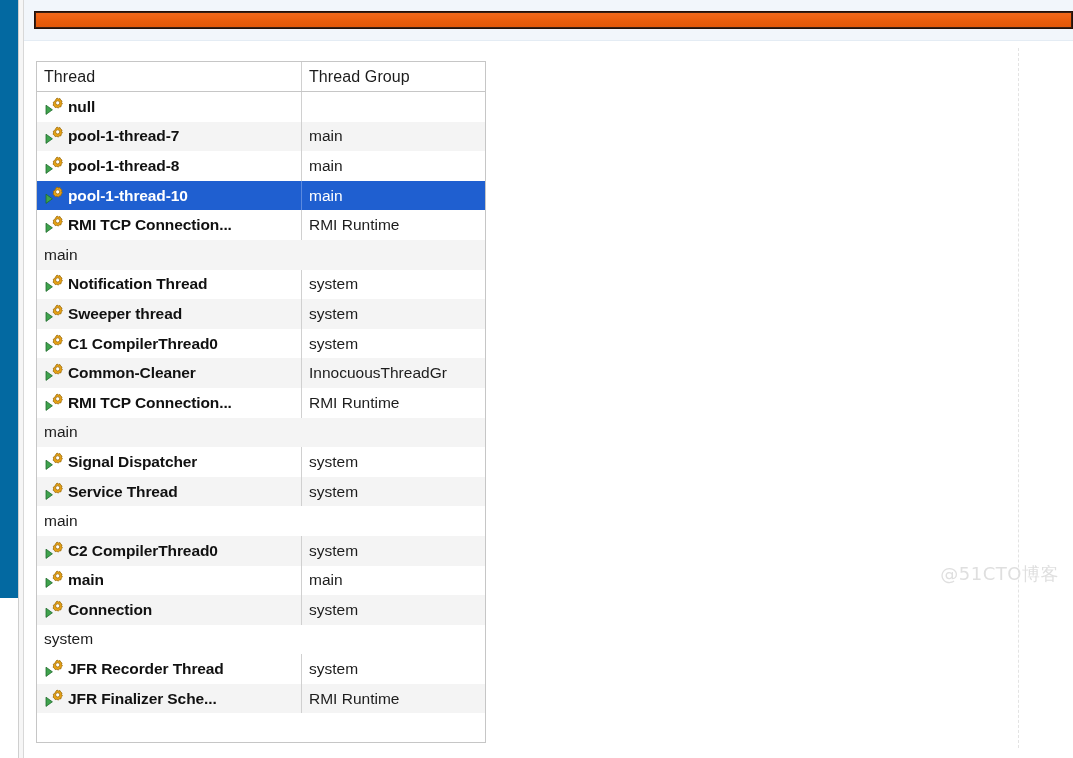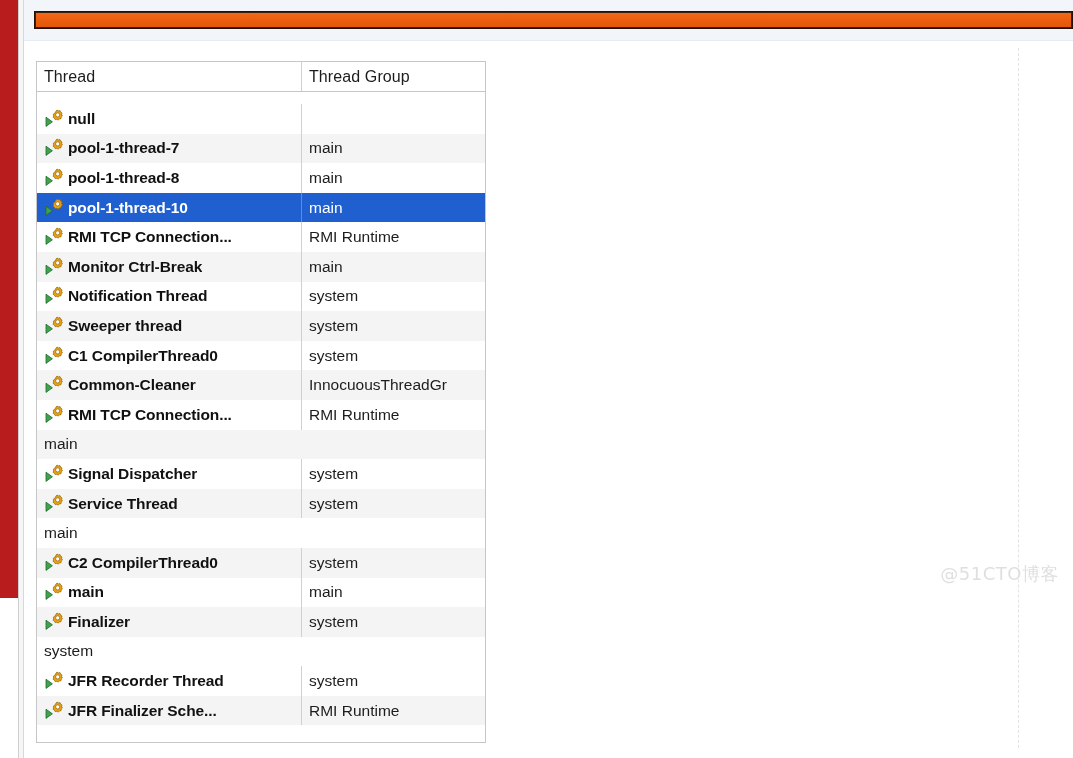--- a/index.html
+++ b/index.html
@@ -10,21 +10,21 @@
     height: 758px;
     overflow: hidden;
     background: #ffffff;
     font-family: "Liberation Sans", sans-serif;
   }
 
   #root {
     position: relative;
     width: 1073px;
     height: 598px;
-    background: #b91c1c;
+    background: #0369a1;
   }
 
   
   .top-panel {
     position: absolute;
     left: 24px;
     top: 0px;
     width: 1049px;
     height: 41px;
     background: #f2f6fb;
@@ -107,21 +107,21 @@
     color: #1c1c1c;
     display: flex;
     align-items: center;
     padding-left: 7px;
     font-weight: 400;
     letter-spacing: 0.1px;
   }
   .th.col-thread { width: 265px; border-right: 1px solid #d0d0d0; }
   .th.col-group  { flex: 1; }
 
-  .tbody { width: 100%; margin-top: 12px; }
+  .tbody { width: 100%; }
 
   .trow {
     display: flex;
     height: 29.6px;
     align-items: center;
     background: #ffffff;
   }
   .trow.alt { background: #f4f4f4; }
   .trow.selected { background: #1f5fd0; justify-content: space-between; }
 
@@ -312,36 +312,20 @@
     </g>
   </svg>
             </span>
             <span class="thread-name">RMI TCP Connection...</span>
           </div>
           <div class="cell-group">
             <span class="group-name">RMI Runtime</span>
           </div>
         </div>
         <div class="trow alt">
-          <div class="cell-thread">
-            <span class="thread-icon">
-  <svg width="22" height="20" viewBox="0 0 22 20" xmlns="http://www.w3.org/2000/svg">
-    <g>
-      <path d="M14.0 1.0 L15.4 1.9 L17.0 1.6 L17.6 3.1 L19.0 4.0 L18.6 5.6 L19.4 7.0
-               L18.2 8.1 L18.0 9.7 L16.4 10.0 L15.2 11.0 L13.8 10.3 L12.2 10.6
-               L11.4 9.2 L10.1 8.3 L10.6 6.8 L10.3 5.2 L11.7 4.4 L12.5 3.0 Z" fill="#e8a317" stroke="#9a6a06" stroke-width="0.8" stroke-linejoin="round"></path>
-      <circle cx="14.7" cy="5.9" r="2.1" fill="#ffffff" stroke="#9a6a06" stroke-width="0.8"></circle>
-    </g>
-    <g>
-      <path d="M3.0 8.2 L3.0 17.4 L9.4 12.8 Z" fill="#3fa34d" stroke="#1f6b2c" stroke-width="0.8" stroke-linejoin="round"></path>
-    </g>
-  </svg>
-            </span>
-            <span class="thread-name">Monitor Ctrl-Break</span>
-          </div>
           <div class="cell-group">
             <span class="group-name">main</span>
           </div>
         </div>
         <div class="trow">
           <div class="cell-thread">
             <span class="thread-icon">
   <svg width="22" height="20" viewBox="0 0 22 20" xmlns="http://www.w3.org/2000/svg">
     <g>
       <path d="M14.0 1.0 L15.4 1.9 L17.0 1.6 L17.6 3.1 L19.0 4.0 L18.6 5.6 L19.4 7.0
@@ -546,21 +530,21 @@
       <path d="M14.0 1.0 L15.4 1.9 L17.0 1.6 L17.6 3.1 L19.0 4.0 L18.6 5.6 L19.4 7.0
                L18.2 8.1 L18.0 9.7 L16.4 10.0 L15.2 11.0 L13.8 10.3 L12.2 10.6
                L11.4 9.2 L10.1 8.3 L10.6 6.8 L10.3 5.2 L11.7 4.4 L12.5 3.0 Z" fill="#e8a317" stroke="#9a6a06" stroke-width="0.8" stroke-linejoin="round"></path>
       <circle cx="14.7" cy="5.9" r="2.1" fill="#ffffff" stroke="#9a6a06" stroke-width="0.8"></circle>
     </g>
     <g>
       <path d="M3.0 8.2 L3.0 17.4 L9.4 12.8 Z" fill="#3fa34d" stroke="#1f6b2c" stroke-width="0.8" stroke-linejoin="round"></path>
     </g>
   </svg>
             </span>
-            <span class="thread-name">Finalizer</span>
+            <span class="thread-name">Connection</span>
           </div>
           <div class="cell-group">
             <span class="group-name">system</span>
           </div>
         </div>
         <div class="trow">
           <div class="cell-group">
             <span class="group-name">system</span>
           </div>
         </div>

